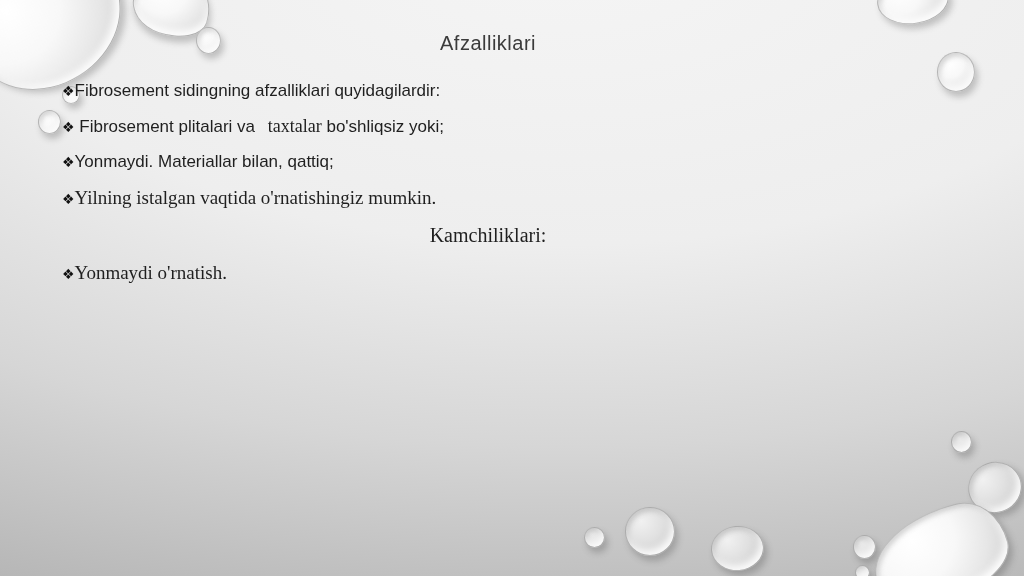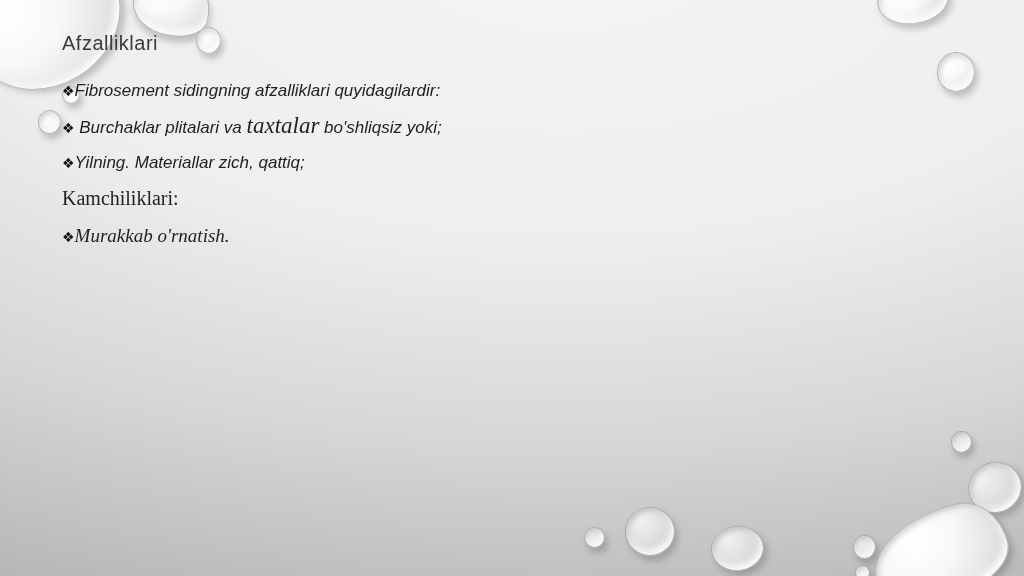--- a/index.html
+++ b/index.html
@@ -38,20 +38,21 @@
 
   .content {
     position: absolute;
     left: 62px;
     top: 30px;
     width: 852px;
   }
 
   .title {
     margin: 0 0 22px 0;
+    text-align: center;
     font-size: 20px;
     font-weight: normal;
     letter-spacing: 0.5px;
     color: var(--title, #3b3b3b);
     line-height: 26px;
   }
 
   .item {
     padding-left: 24px;
     text-indent: -24px;
@@ -60,28 +61,28 @@
     font-size: 17px;
   }
   .item.all-serif { font-size: 19px; line-height: 27px; }
 
   .bullet {
     font-family: "DejaVu Sans", sans-serif;
     font-size: 14px;
     color: var(--bullet, #111111);
   }
 
-  .seg { white-space: pre-wrap; font-style: italic; }
+  .seg { white-space: pre-wrap; }
   .seg.sans  { font-family: "Liberation Sans", sans-serif; }
   .seg.serif { font-family: "Liberation Serif", serif; }
-  .item:not(.all-serif) .seg.serif { font-size: 23px; }
+  .item:not(.all-serif) .seg.serif { font-size: 18px; margin-left: 8px; }
 
   .section-heading {
     margin: 6px 0 10px 0;
-    text-align: left;
+    text-align: center;
     font-family: "Liberation Serif", serif;
     font-size: 20px;
     font-weight: normal;
     line-height: 27px;
     color: var(--text, #1f1f1f);
   }
 </style>
 </head>
 <body>
 
@@ -102,23 +103,24 @@
       <div class="droplet gray" style="left: 853px; top: 535px; width: 21px; height: 22px;"></div>
       <div class="droplet gray" style="left: 855px; top: 565px; width: 13px; height: 13px;"></div>
       <div class="droplet" style="left: 872px; top: 509px; width: 135px; height: 88px; transform: rotate(-14deg); border-radius: 70% 30% 55% 45% / 60% 55% 45% 40%;"></div>
     </div>
 
   <div class="content">
     <h1 class="title">Afzalliklari</h1>
 
     <div id="advantages-list">
         <div class="item"><span class="bullet">❖</span><span class="seg sans">Fibrosement sidingning afzalliklari quyidagilardir:</span></div>
-        <div class="item"><span class="bullet">❖</span><span class="seg sans"> Burchaklar plitalari va </span><span class="seg serif">taxtalar</span><span class="seg sans"> bo'shliqsiz yoki;</span></div>
-        <div class="item"><span class="bullet">❖</span><span class="seg sans">Yilning. Materiallar zich, qattiq;</span></div>
+        <div class="item"><span class="bullet">❖</span><span class="seg sans"> Fibrosement plitalari va </span><span class="seg serif">taxtalar</span><span class="seg sans"> bo'shliqsiz yoki;</span></div>
+        <div class="item"><span class="bullet">❖</span><span class="seg sans">Yonmaydi. Materiallar bilan, qattiq;</span></div>
+        <div class="item all-serif"><span class="bullet">❖</span><span class="seg serif">Yilning istalgan vaqtida o'rnatishingiz mumkin.</span></div>
       </div>
 
     <h2 class="section-heading">Kamchiliklari:</h2>
 
     <div id="disadvantages-list">
-        <div class="item all-serif"><span class="bullet">❖</span><span class="seg serif">Murakkab o'rnatish.</span></div>
+        <div class="item all-serif"><span class="bullet">❖</span><span class="seg serif">Yonmaydi o'rnatish.</span></div>
       </div>
   </div>
 </div>
 
 </body></html>

